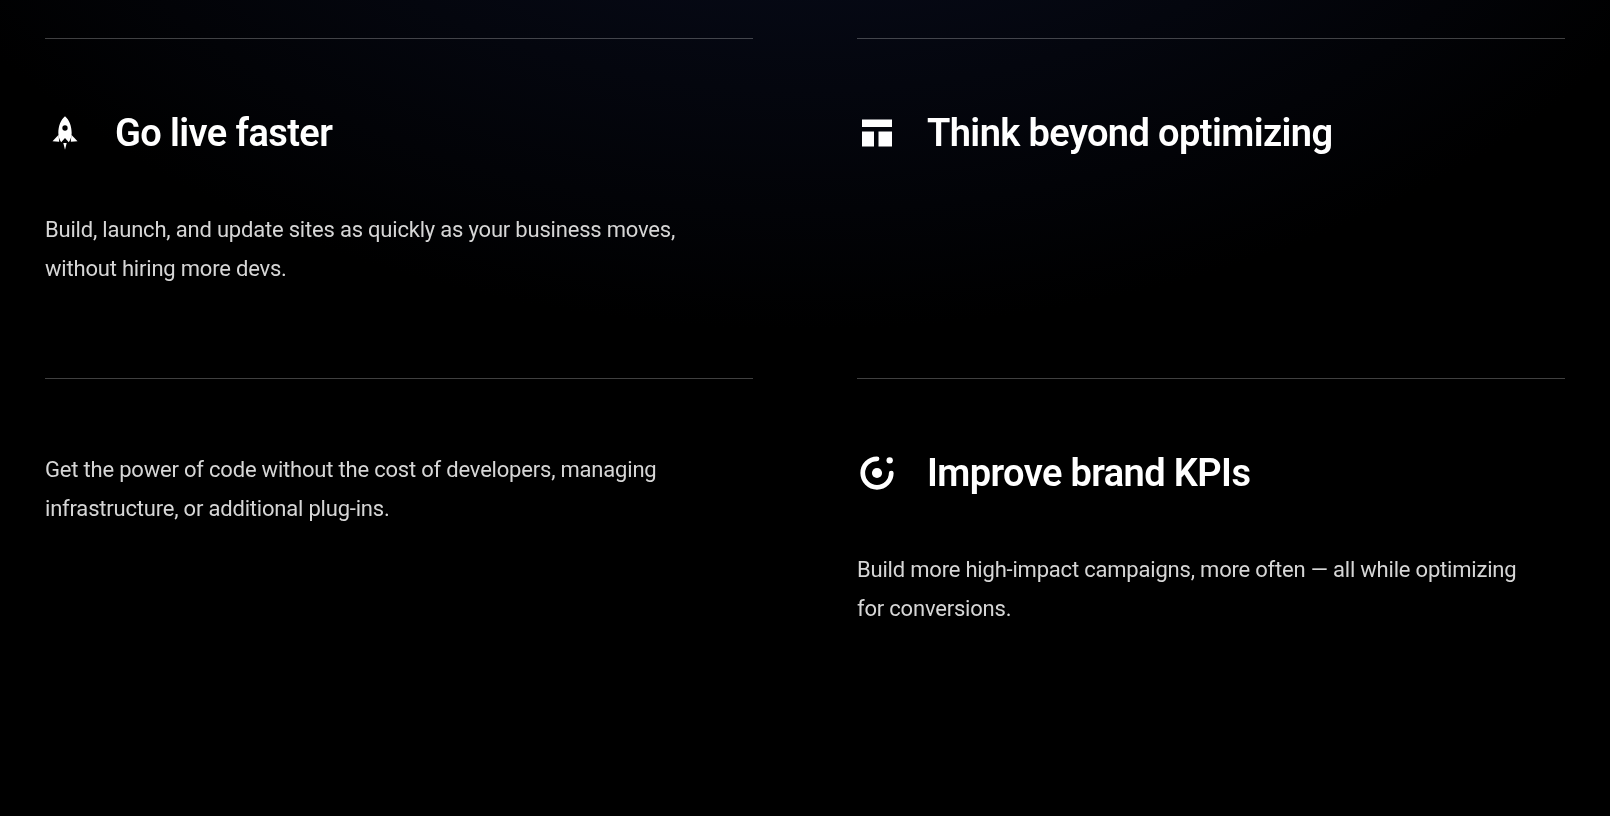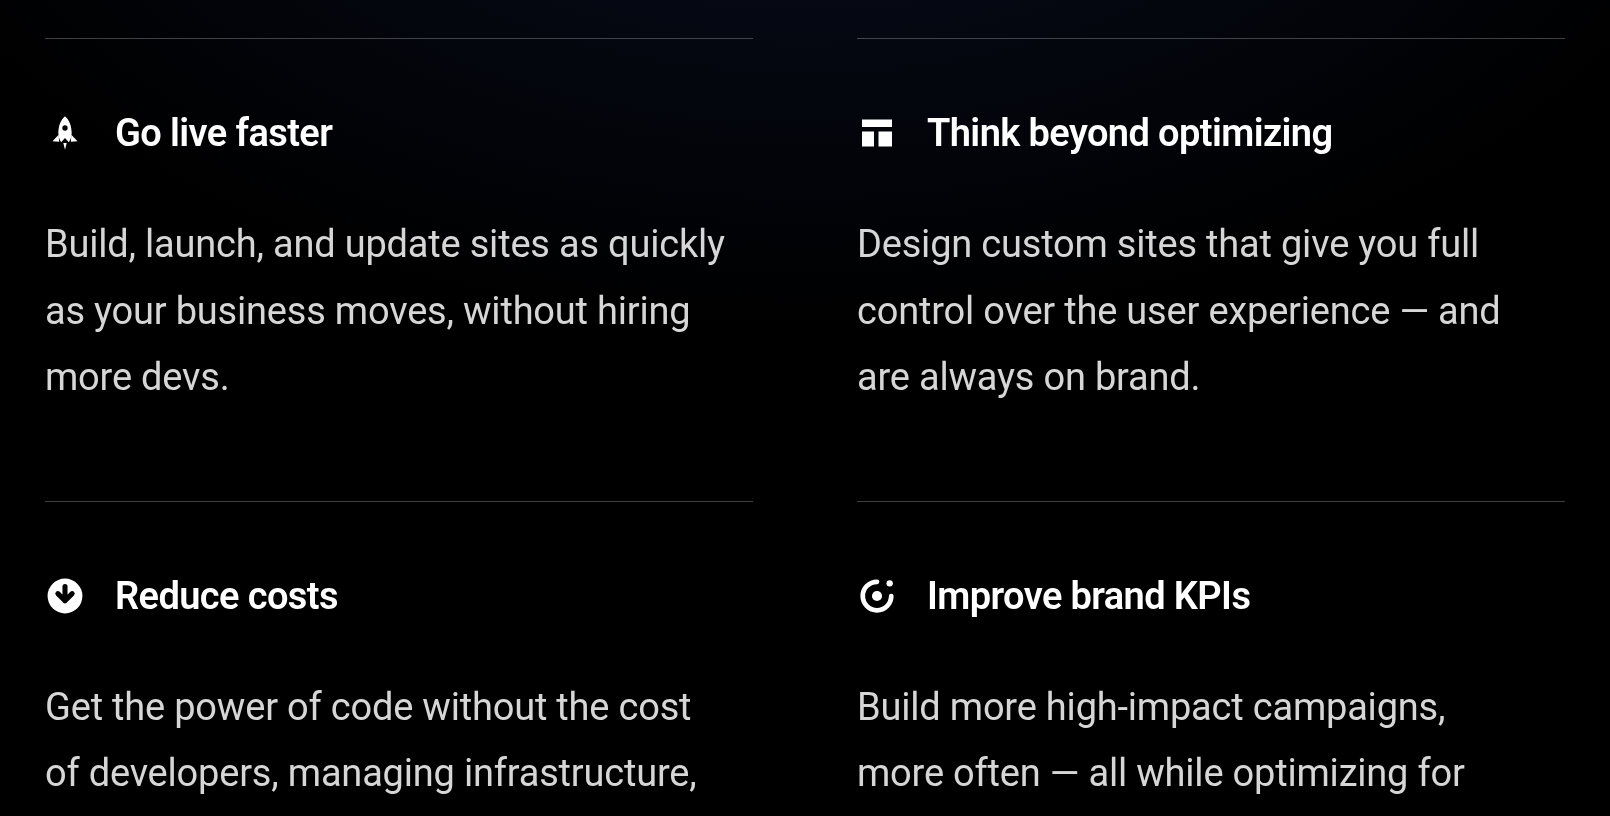--- a/index.html
+++ b/index.html
@@ -47,21 +47,21 @@
       align-items: center;
       justify-content: center;
     }
     .title {
       font-size: 38px;
       font-weight: 600;
       letter-spacing: -0.6px;
       color: #fff;
     }
     .desc {
-      font-size: 38px;
+      font-size: 22px;
       line-height: 1.75;
       font-weight: 400;
       color: #d6d6d6;
       letter-spacing: -0.2px;
       max-width: 680px;
     }
     svg { display: block; }
   </style>
 </head>
 <body>
@@ -88,37 +88,27 @@
     <div class="head">
       <span class="icon">
         <svg viewBox="0 0 24 24" width="36" height="36" fill="#fff">
           <rect x="2" y="3" width="20" height="5"></rect>
           <rect x="2" y="11" width="8" height="10"></rect>
           <rect x="13" y="11" width="9" height="10"></rect>
         </svg>
       </span>
       <h3 class="title">Think beyond optimizing</h3>
     </div>
-    <p class="desc">Design custom sites that give you full control over the user experience — and are always on brand.</p>
   </div>
 
 </div>
 
 <div class="grid row2">
 
   <div class="cell">
-    <div class="head">
-      <span class="icon">
-        <svg viewBox="0 0 24 24" width="38" height="38">
-          <circle cx="12" cy="12" r="11" fill="#fff"></circle>
-          <path d="M12 6 L12 15 M12 15 L7.5 10.5 M12 15 L16.5 10.5" stroke="#000" stroke-width="3.2" stroke-linecap="round" stroke-linejoin="round" fill="none"></path>
-        </svg>
-      </span>
-      <h3 class="title">Reduce costs</h3>
-    </div>
     <p class="desc">Get the power of code without the cost of developers, managing infrastructure, or additional plug-ins.</p>
   </div>
 
   <div class="cell">
     <div class="head">
       <span class="icon">
         <svg viewBox="0 0 24 24" width="38" height="38" fill="none">
           <path d="M21 12 A9 9 0 1 1 12 3" stroke="#fff" stroke-width="3" stroke-linecap="round"></path>
           <circle cx="12" cy="12" r="3.2" fill="#fff"></circle>
           <circle cx="20" cy="4" r="2" fill="#fff"></circle>

